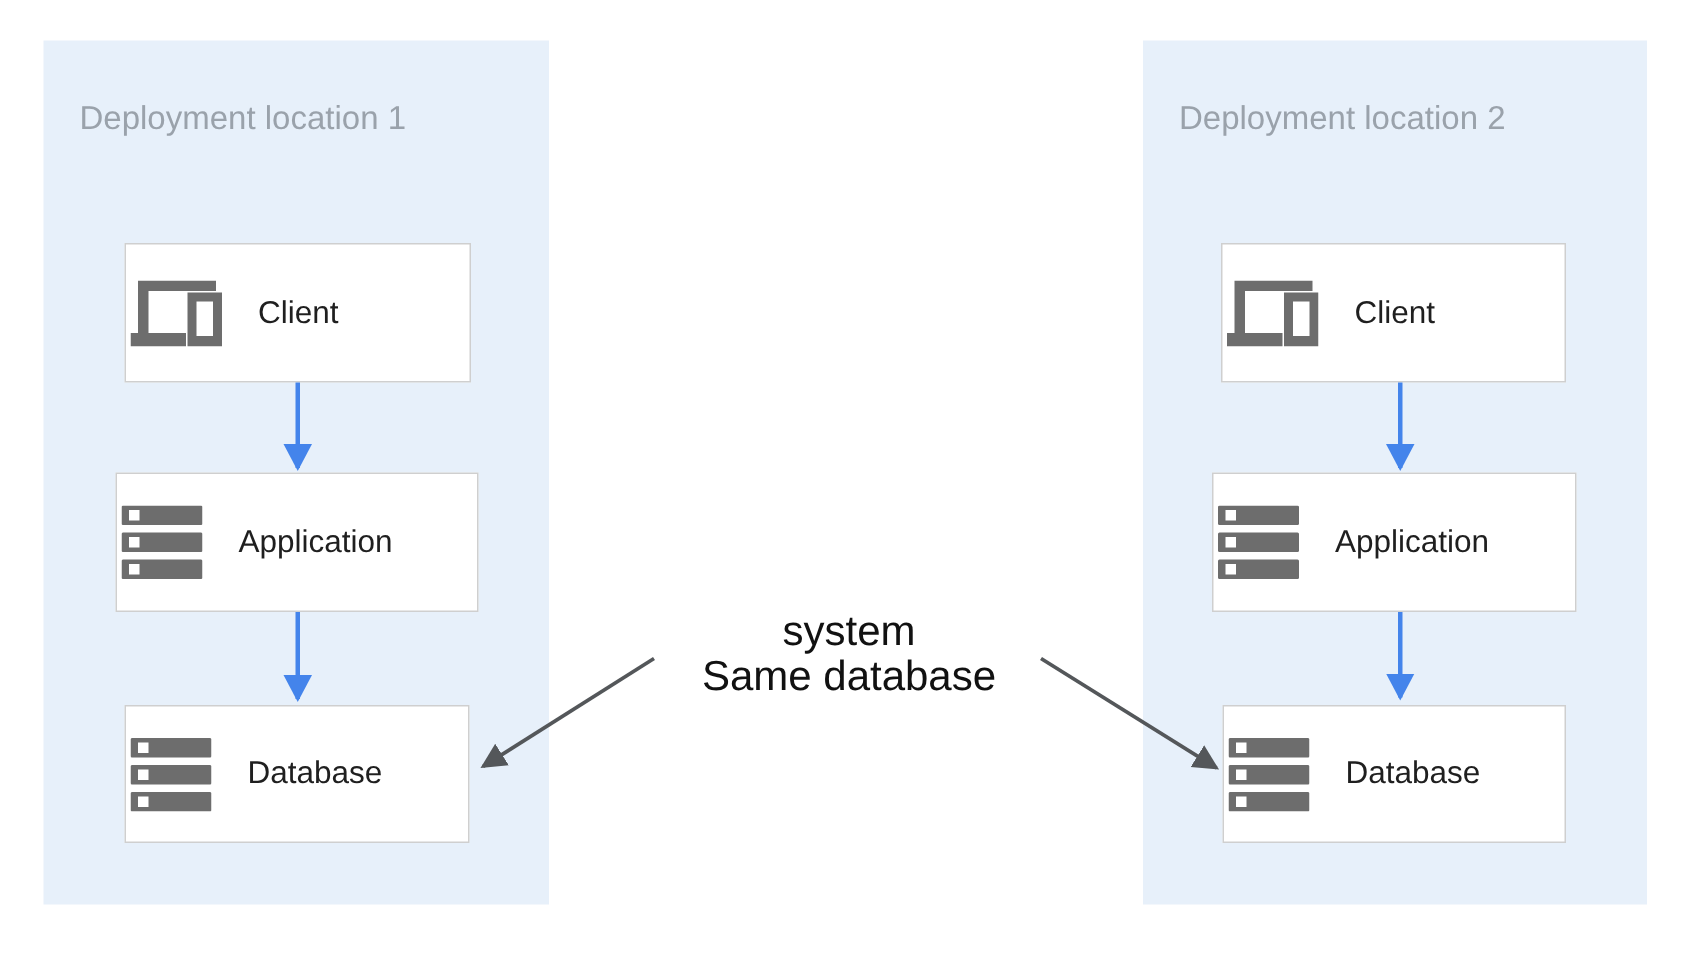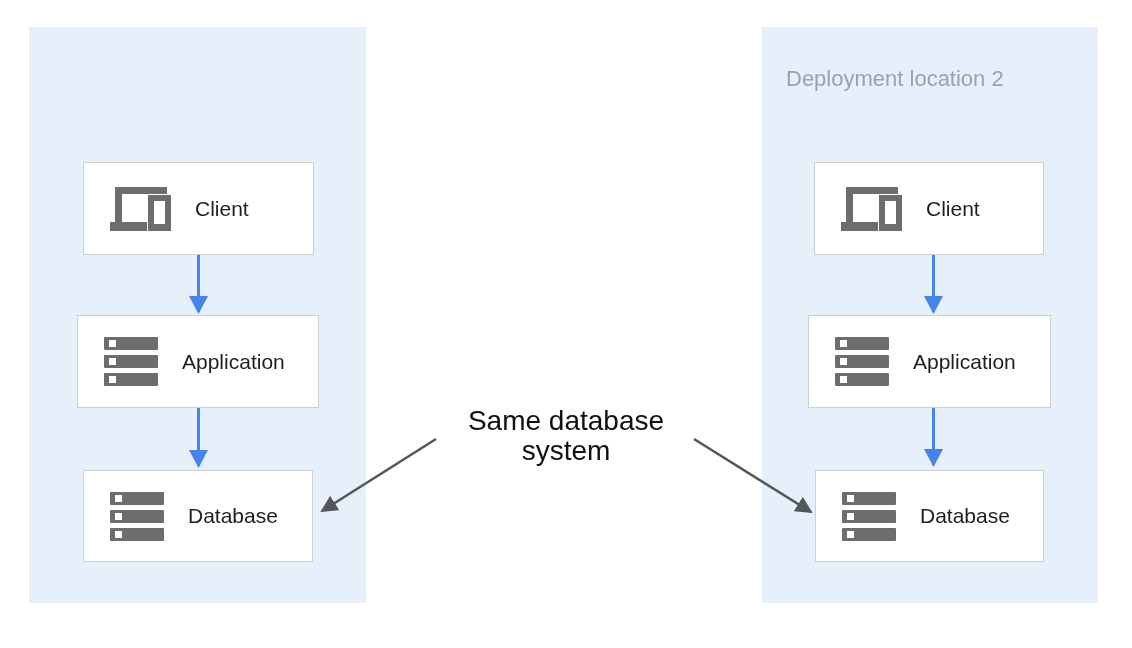--- a/index.html
+++ b/index.html
@@ -23,21 +23,21 @@
   }
   .panel.p1{left:29px;width:337px;}
   .panel.p2{left:762px;width:336px;}
   .panel-title{
     position:absolute;left:24px;top:40px;font-size:22px;line-height:24px;
     color:var(--title-text);white-space:nowrap;
   }
   .node{
     position:absolute;display:flex;align-items:center;box-sizing:border-box;
     background:var(--box-bg);border:1px solid var(--box-border);
-    padding-left:26px;gap:24px;
+    padding-left:3px;gap:24px;
   }
   .p1 .node-client{left:54px;top:135px;width:231px;height:93px;}
   .p1 .node-application{left:48px;top:288px;width:242px;height:93px;}
   .p1 .node-database{left:54px;top:443px;width:230px;height:92px;}
   .p2 .node-client{left:52px;top:135px;width:230px;height:93px;}
   .p2 .node-application{left:46px;top:288px;width:243px;height:93px;}
   .p2 .node-database{left:53px;top:443px;width:229px;height:92px;}
   .node-label{font-size:21px;color:var(--label-text);white-space:nowrap;}
   .icon{display:flex;align-items:center;justify-content:center;flex:0 0 auto;}
   .icon .fill-gray{fill:var(--icon-gray);}
@@ -55,20 +55,21 @@
   .line-gray{stroke:var(--arrow-gray);stroke-width:2.5;}
   .head-blue{fill:var(--arrow-blue);}
   .head-gray{fill:var(--arrow-gray);}
 </style>
 </head>
 <body>
 
 <div class="canvas">
 
   <section class="panel p1">
+    <div class="panel-title">Deployment location 1</div>
 
     <div class="node node-client">
       <span class="icon">
         <svg width="61" height="44" viewBox="0 0 61 44" aria-hidden="true">
           <path class="fill-gray" d="M5,0 H57 V7 H12 V35 H5 Z"></path>
           <rect class="fill-gray" x="0" y="35" width="37" height="9"></rect>
           <path class="fill-gray" fill-rule="evenodd" d="M38,8 H61 V44 H38 Z M44,14 H55 V37 H44 Z"></path>
         </svg>
       </span>
       <span class="node-label">Client</span>
@@ -140,22 +141,22 @@
           <rect class="fill-white" x="5" y="21" width="7" height="7"></rect>
           <rect class="fill-gray" x="0" y="36" width="54" height="13" rx="1"></rect>
           <rect class="fill-white" x="5" y="39" width="7" height="7"></rect>
         </svg>
       </span>
       <span class="node-label">Database</span>
     </div>
   </section>
 
   <div class="annotation">
+    <span>system</span>
     <span>Same database</span>
-    <span>system</span>
   </div>
 
   <svg class="overlay">
     <defs>
       <marker id="arrow-blue" markerUnits="userSpaceOnUse" markerWidth="20" markerHeight="22" refX="16" refY="10" orient="auto">
         <path class="head-blue" d="M0,0.5 L18,10 L0,19.5 Z"></path>
       </marker>
       <marker id="arrow-gray" markerUnits="userSpaceOnUse" markerWidth="20" markerHeight="20" refX="15" refY="9" orient="auto">
         <path class="head-gray" d="M0,0.5 L17,9 L0,17.5 Z"></path>
       </marker>

